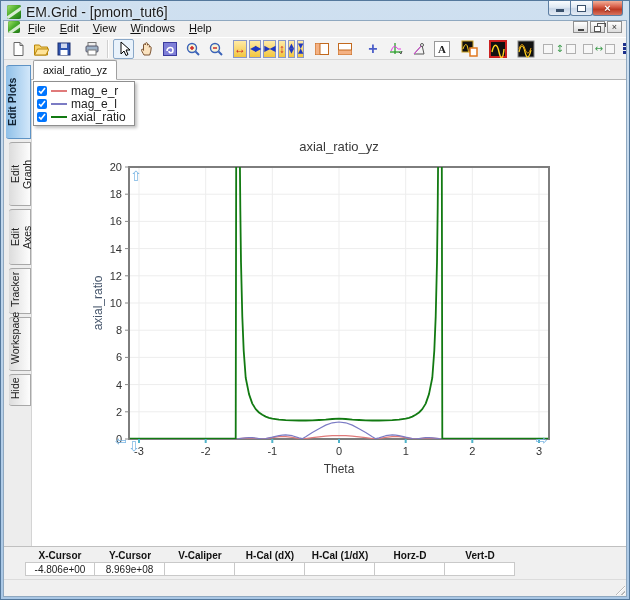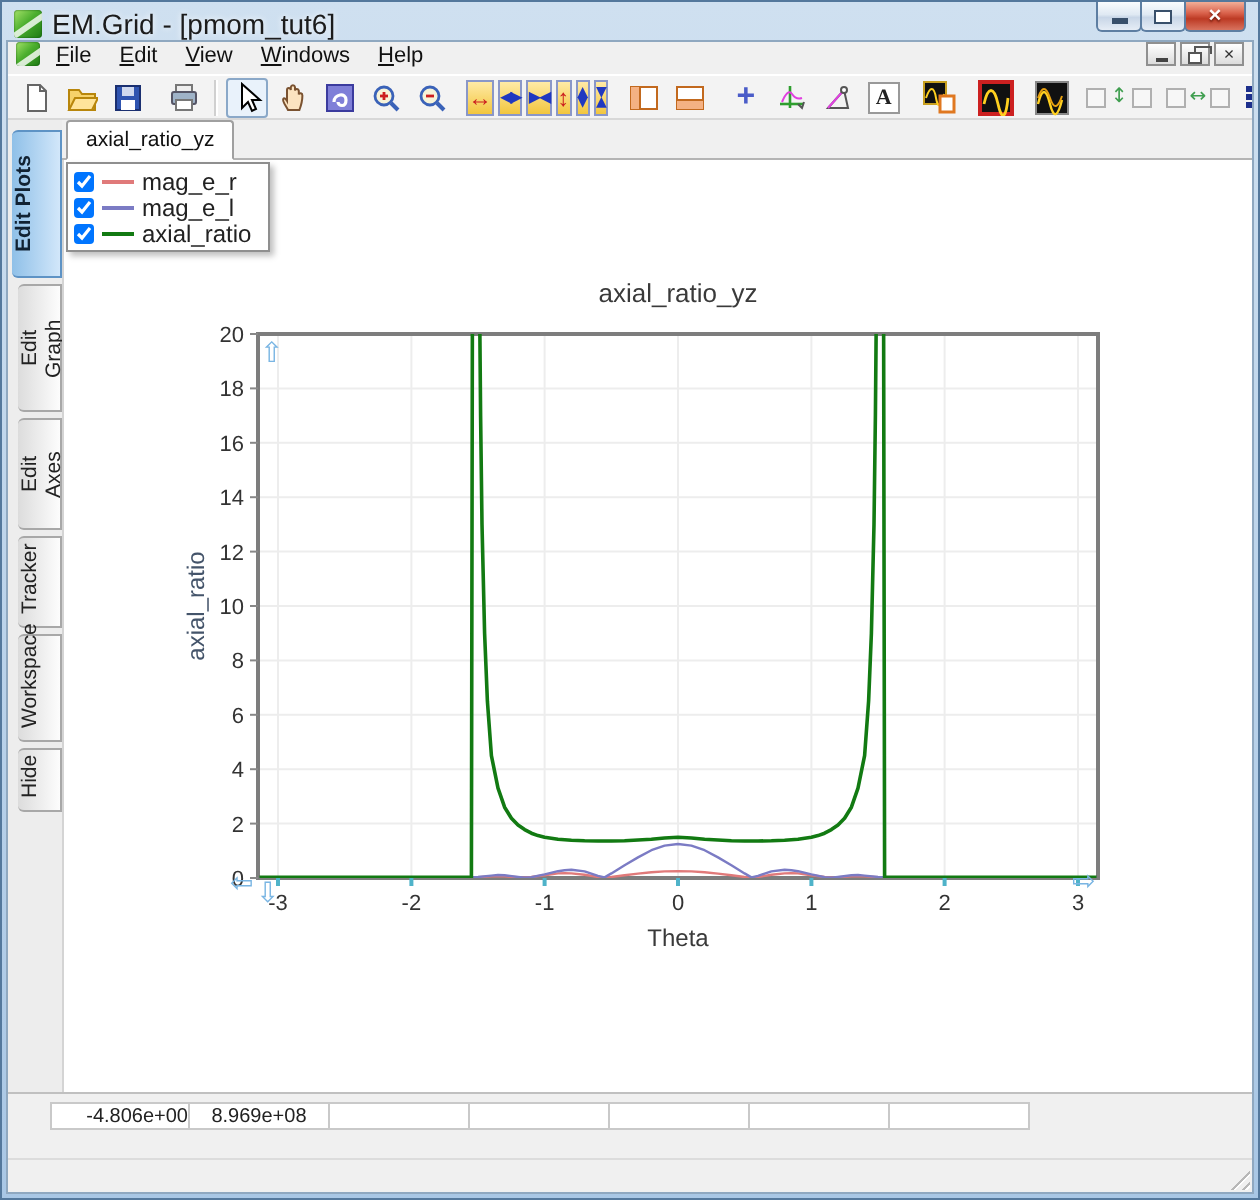--- a/index.html
+++ b/index.html
@@ -93,21 +93,21 @@
   .swatch.thick { height:2px; }
   .legend-label { font-size:12px; color:#222; }
 
   
   .cursor-table { height:33px; background:#f0f0f0; border-top:1px solid #c0c0c0; padding:3px 0 0 21px; }
   .ct-head { display:flex; }
   .ct-head span { width:70px; text-align:center; font-size:10px; font-weight:bold; color:#111; }
   .ct-vals { display:flex; margin-top:1px; }
   .ct-vals span { width:70px; height:14px; background:#fff; border:1px solid #c9c9c9; border-left:none;
     font-size:10px; text-align:center; line-height:13px; color:#222; }
-  .ct-vals span:first-child { border-left:1px solid #c9c9c9;text-align:right; }
+  .ct-vals span:first-child { border-left:1px solid #c9c9c9; }
 
   
   .statusbar { height:17px; background:#f0f0f0; border-top:1px solid #dcdcdc; position:relative; }
   .grip { position:absolute; right:1px; bottom:1px; width:12px; height:12px;
     background:repeating-linear-gradient(135deg,transparent 0 2px,#b8b8b8 2px 3px,#fff 3px 4px);
     clip-path:polygon(100% 0,100% 100%,0 100%); }
 </style>
 </head>
 <body>
 
@@ -401,20 +401,29 @@
     <text x="98" y="101" font-size="14" fill="#79b5e3" font-family="DejaVu Sans">⇧</text>
                 <text x="96" y="371" font-size="14" fill="#79b5e3" font-family="DejaVu Sans">⇩</text>
                 <text x="83" y="366" font-size="14" fill="#79b5e3" font-family="DejaVu Sans">⇦</text>
                 <text x="504" y="365" font-size="14" fill="#79b5e3" font-family="DejaVu Sans">⇨</text>
   </svg></div>
         </div>
       </div>
     </div>
 
     <div class="cursor-table">
+      <div class="ct-head">
+        <span>X-Cursor</span>
+        <span>Y-Cursor</span>
+        <span>V-Caliper</span>
+        <span>H-Cal (dX)</span>
+        <span>H-Cal (1/dX)</span>
+        <span>Horz-D</span>
+        <span>Vert-D</span>
+      </div>
       <div class="ct-vals">
         <span>-4.806e+00</span>
         <span>8.969e+08</span>
         <span></span>
         <span></span>
         <span></span>
         <span></span>
         <span></span>
       </div>
     </div>

